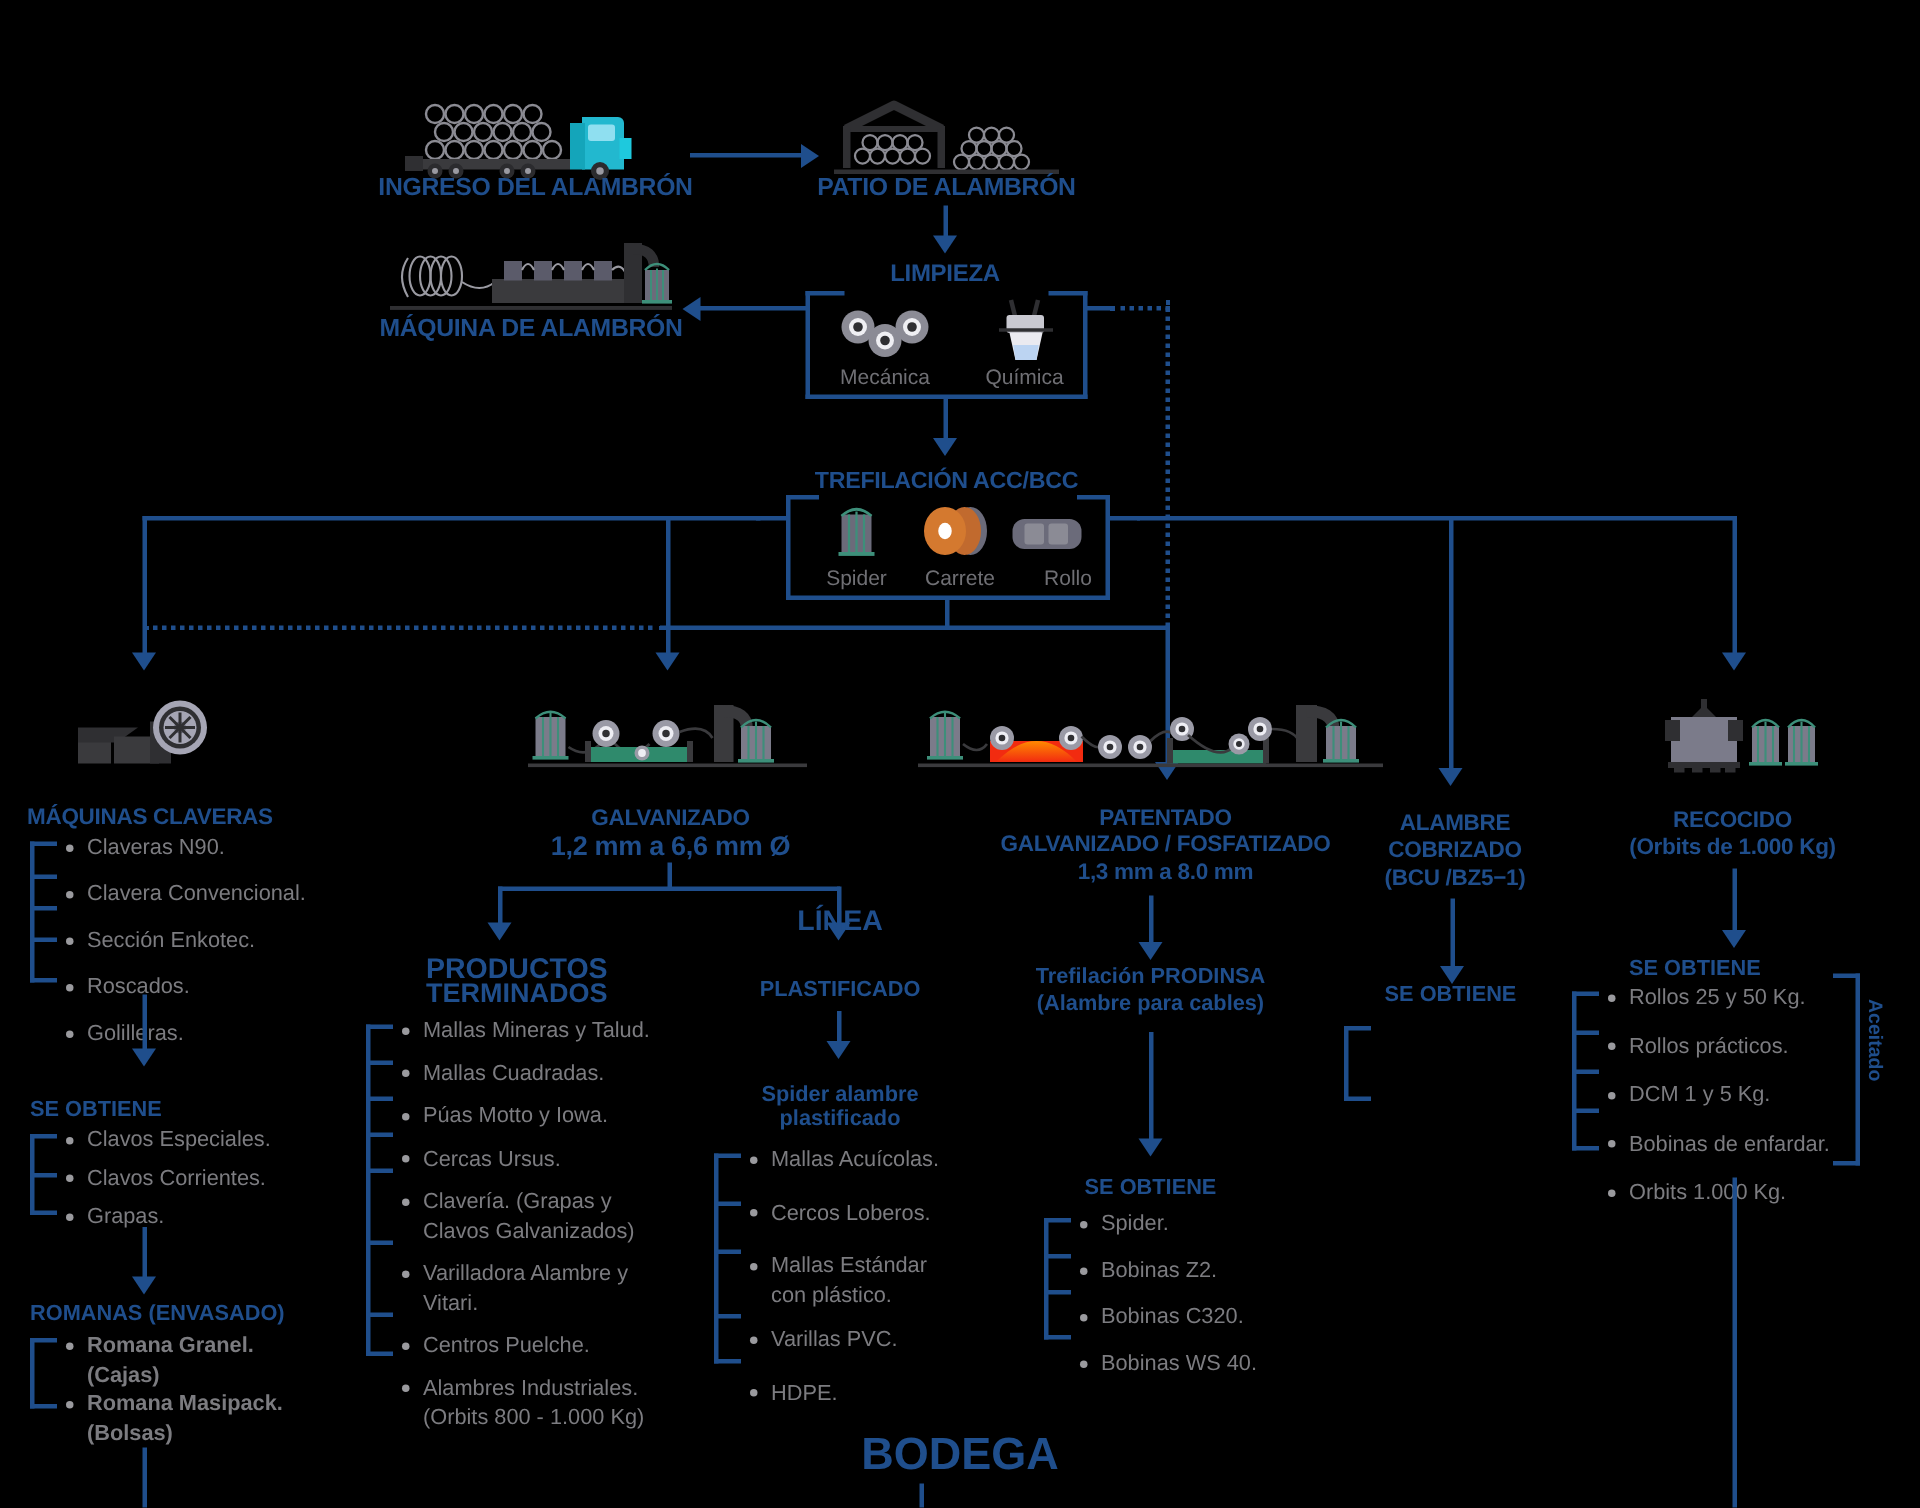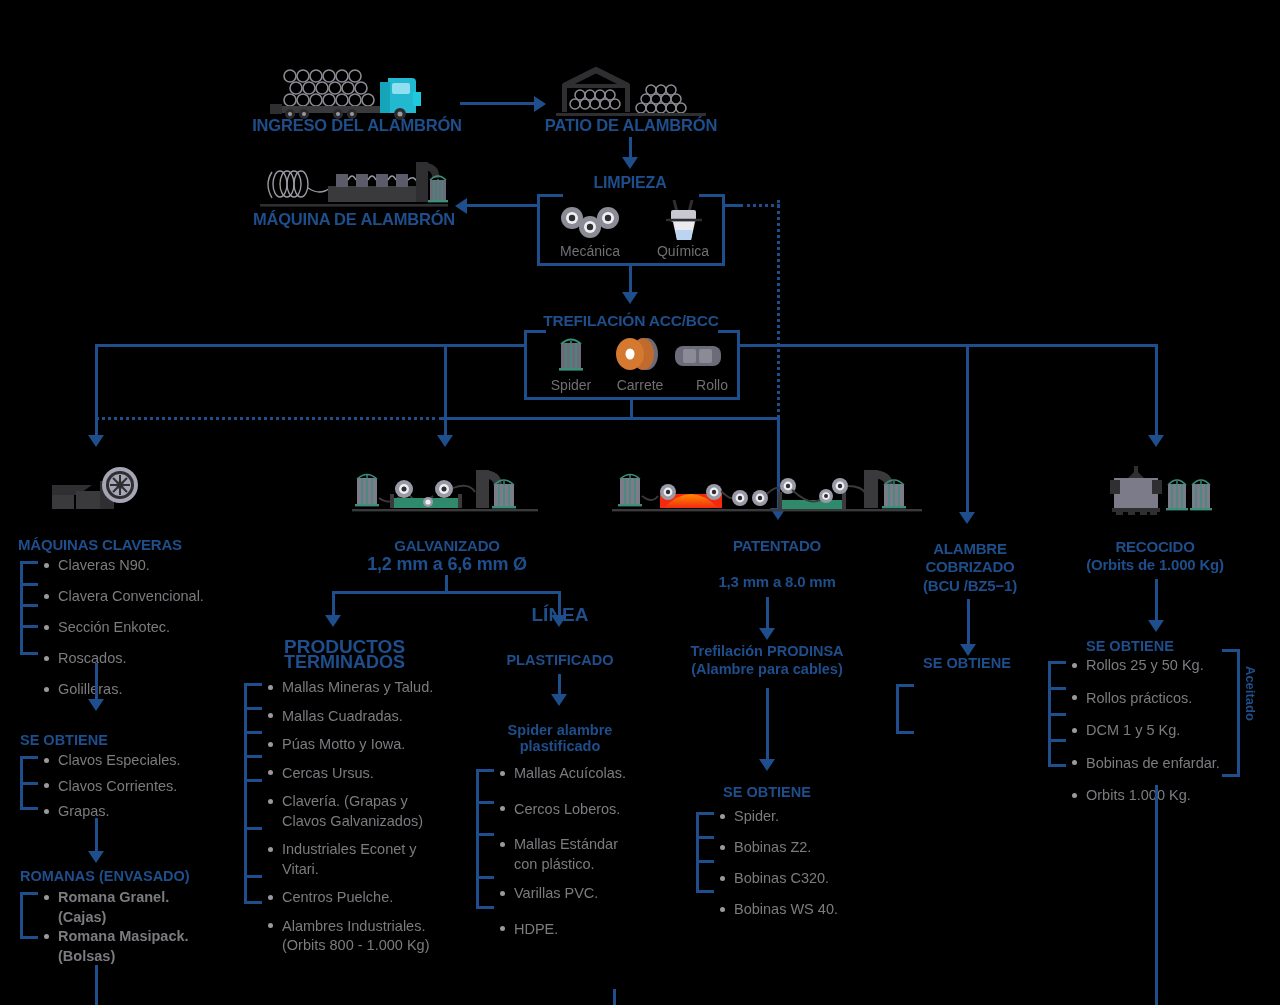--- a/index.html
+++ b/index.html
@@ -453,21 +453,21 @@
   <div class="tick" style="left:244px;top:739px;width:18px;"></div>
   <div class="tick" style="left:244px;top:787px;width:18px;"></div>
   <div class="tick" style="left:244px;top:835px;width:18px;"></div>
   <div class="list" style="left:266px;top:640px;">
     <div class="li" style="margin-bottom:14px;"><span class="dot"></span><span>Mallas Mineras y Talud.</span></div>
     <div class="li" style="margin-bottom:14px;"><span class="dot"></span><span>Mallas Cuadradas.</span></div>
     <div class="li" style="margin-bottom:14px;"><span class="dot"></span><span>Púas Motto y Iowa.</span></div>
     <div class="li" style="margin-bottom:14px;"><span class="dot"></span><span>Cercas Ursus.</span></div>
     <div class="li"><span class="dot"></span><span>Clavería. (Grapas y</span></div>
     <div class="li cont" style="margin-top:5px;margin-bottom:14px;"><span>Clavos Galvanizados)</span></div>
-    <div class="li"><span class="dot"></span><span>Industriales Econet y</span></div>
+    <div class="li"><span class="dot"></span><span>Varilladora Alambre y</span></div>
     <div class="li cont" style="margin-top:5px;margin-bottom:14px;"><span>Vitari.</span></div>
     <div class="li" style="margin-bottom:14px;"><span class="dot"></span><span>Centros Puelche.</span></div>
     <div class="li"><span class="dot"></span><span>Alambres Industriales.</span></div>
     <div class="li cont" style="margin-top:5px;"><span>(Orbits 800 - 1.000 Kg)</span></div>
   </div>
 
   <div class="t blue-sub" style="left:498px;top:564px;width:124px;font-size:19px;">LÍNEA</div>
   <div class="t blue-sub" style="left:498px;top:612px;width:124px;font-size:14.5px;">PLASTIFICADO</div>
   <div class="vline" style="left:558px;top:634px;height:22px;"></div>
   <div class="arrow-d" style="left:551px;top:654px;"></div>
@@ -546,20 +546,21 @@
           <line x1="277" y1="20" x2="277" y2="42"></line>
             <line x1="282" y1="17" x2="282" y2="42"></line>
             <line x1="287" y1="20" x2="287" y2="42"></line>
         </g>
         <rect x="270" y="42" width="24" height="2.4" fill="#3d8f7a"></rect>
       </g>
       <rect x="0" y="45" width="310" height="2.4" fill="#3a3a3d"></rect>
     </svg>
   </div>
   <div class="t blue-head" style="left:627px;top:497px;width:300px;font-size:15px;">PATENTADO</div>
+  <div class="t blue-head" style="left:627px;top:514px;width:300px;font-size:15px;">GALVANIZADO / FOSFATIZADO</div>
   <div class="t blue-head" style="left:627px;top:533px;width:300px;font-size:15px;">1,3 mm a 8.0 mm</div>
 
   <div class="vline" style="left:766px;top:557px;height:33px;"></div>
   <div class="arrow-d" style="left:759px;top:588px;"></div>
   <div class="t blue-reg" style="left:667px;top:603px;width:200px;font-size:14.5px;">Trefilación PRODINSA</div>
   <div class="t blue-reg" style="left:667px;top:621px;width:200px;font-size:14.5px;">(Alambre para cables)</div>
 
   <div class="vline" style="left:766px;top:648px;height:73px;"></div>
   <div class="arrow-d" style="left:759px;top:719px;"></div>
   <div class="t blue-sub" style="left:690px;top:744px;width:154px;font-size:14.5px;">SE OBTIENE</div>
@@ -635,19 +636,20 @@
     <div class="li" style="margin-bottom:18px;"><span class="dot"></span><span>Rollos 25 y 50 Kg.</span></div>
     <div class="li" style="margin-bottom:18px;"><span class="dot"></span><span>Rollos prácticos.</span></div>
     <div class="li" style="margin-bottom:18px;"><span class="dot"></span><span>DCM 1 y 5 Kg.</span></div>
     <div class="li" style="margin-bottom:18px;"><span class="dot"></span><span>Bobinas de enfardar.</span></div>
     <div class="li"><span class="dot"></span><span>Orbits 1.000 Kg.</span></div>
   </div>
 
   <div class="brk-r" style="left:1222px;top:609px;width:18px;height:128px;"></div>
   <div class="vert-label" style="left:1258px;top:626px;">Aceitado</div>
 
+  <div class="t" style="left:540px;top:913px;width:200px;text-align:center;color:#1f4e8c;font-weight:bold;font-size:30px;">BODEGA</div>
 
   <div class="vline" style="left:613px;top:949px;height:36px;"></div>
   <div class="hline" style="left:95px;top:983px;width:1063px;"></div>
   <div class="vline" style="left:95px;top:925px;height:60px;"></div>
   <div class="vline" style="left:1155px;top:745px;height:240px;"></div>
 
 </div>
 
 </body></html>

